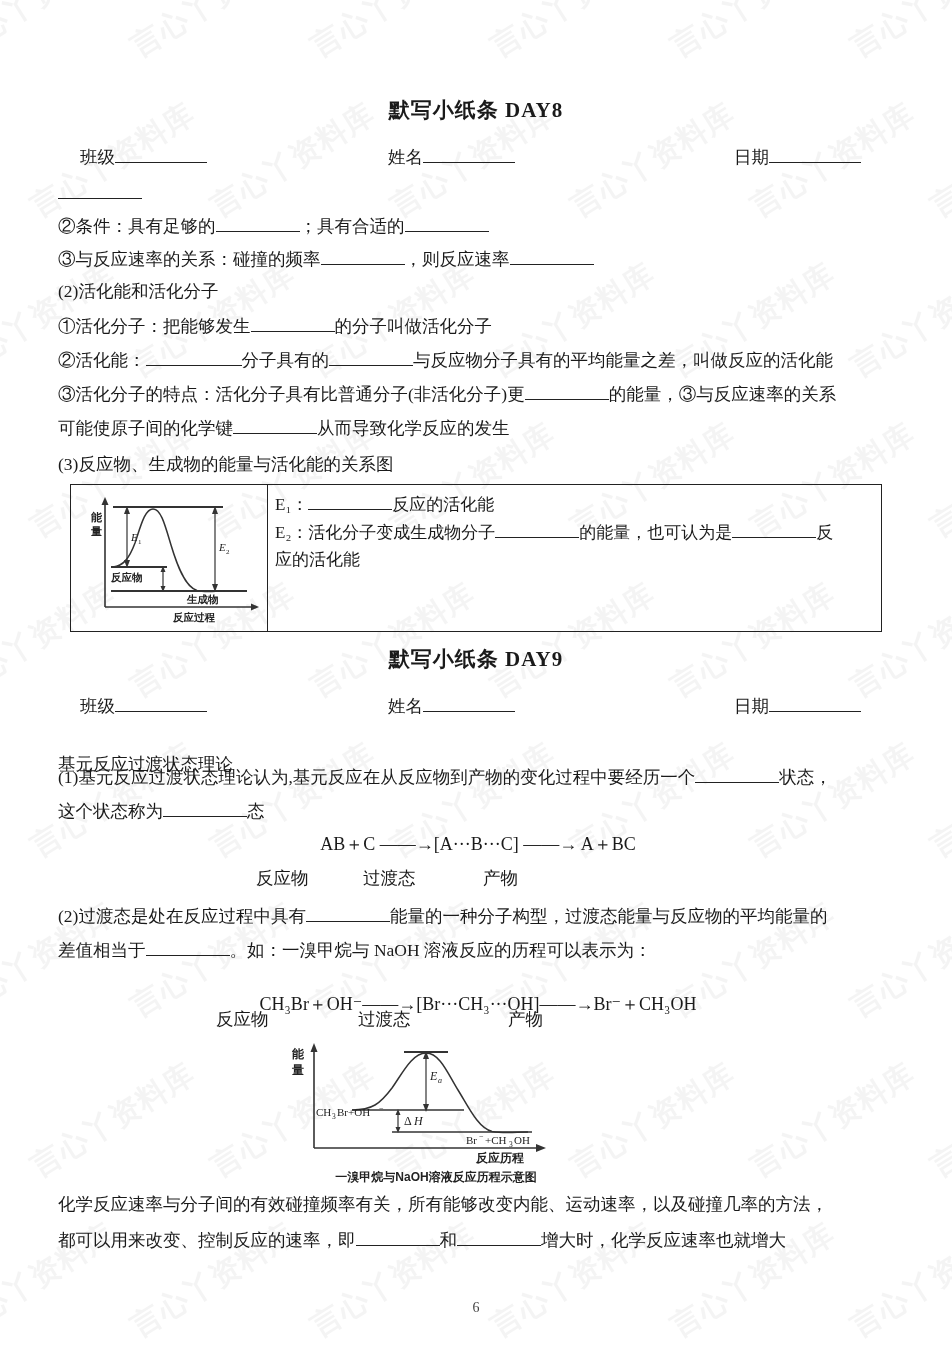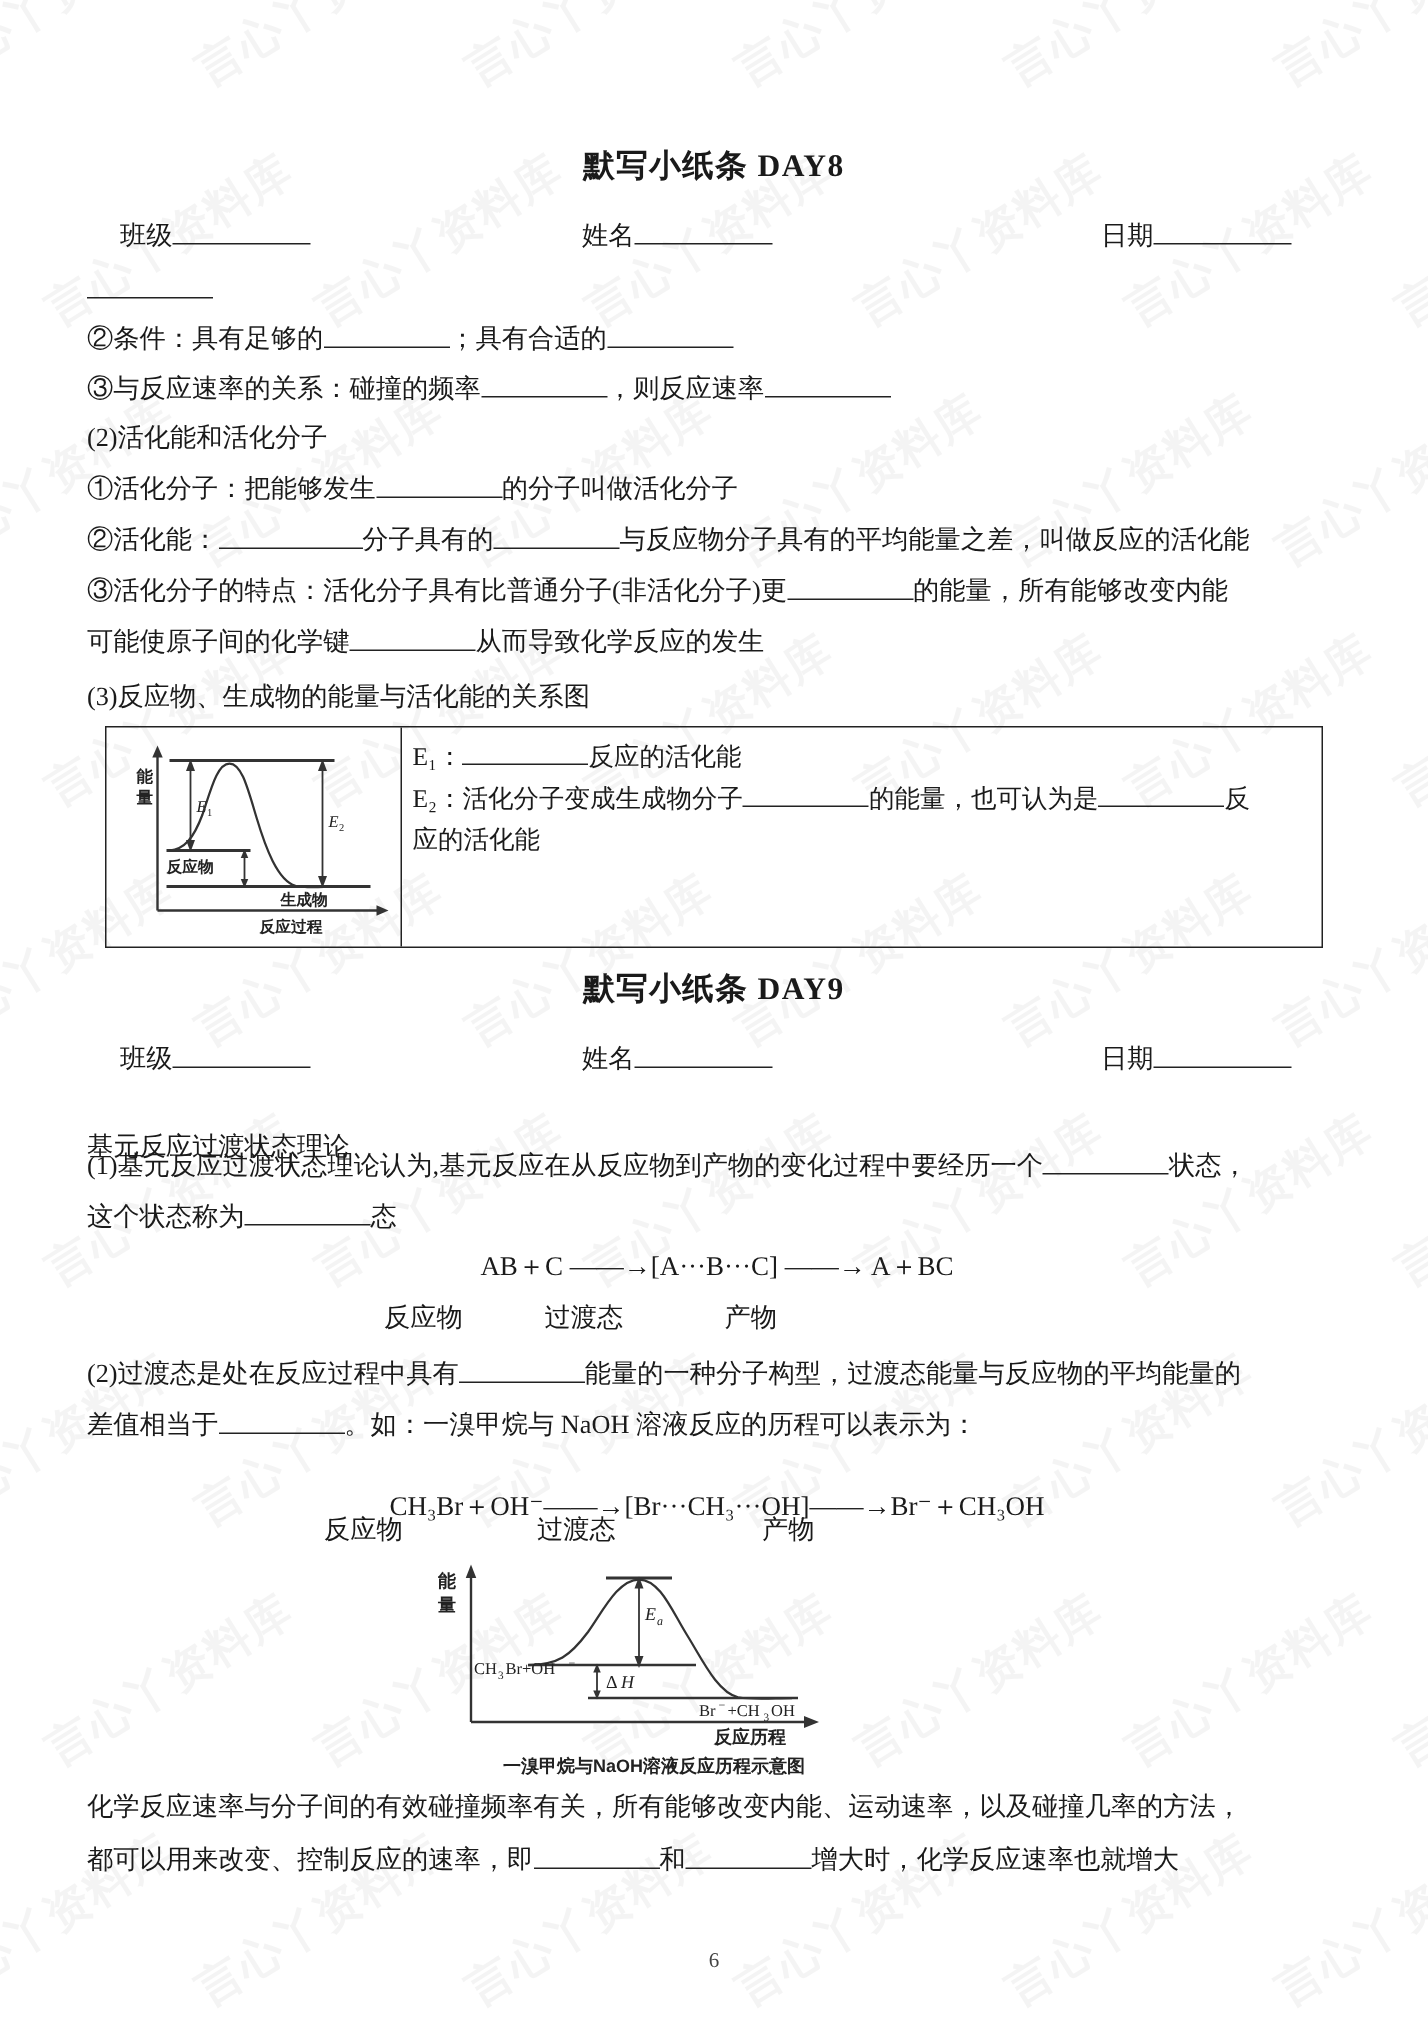--- a/index.html
+++ b/index.html
@@ -231,21 +231,21 @@
 
   <div class="para" style="top:313px;">
     <span>①活化分子：把能够发生</span><span class="blank bl-m"></span><span>的分子叫做活化分子</span>
   </div>
 
   <div class="para" style="top:347px;">
     <span>②活化能：</span><span class="blank bl-l"></span><span>分子具有的</span><span class="blank bl-m"></span><span>与反应物分子具有的平均能量之差，叫做反应的活化能</span>
   </div>
 
   <div class="para" style="top:381px;">
-    <span>③活化分子的特点：活化分子具有比普通分子(非活化分子)更</span><span class="blank bl-m"></span><span>的能量，所有能够改变内能</span>
+    <span>③活化分子的特点：活化分子具有比普通分子(非活化分子)更</span><span class="blank bl-m"></span><span>的能量，③与反应速率的关系</span>
   </div>
 
   <div class="para" style="top:415px;">
     <span>可能使原子间的化学键</span><span class="blank bl-m"></span><span>从而导致化学反应的发生</span>
   </div>
 
   <div class="para" style="top:452px;">(3)反应物、生成物的能量与活化能的关系图</div>
 
   <div id="energy-box">
     <div class="divider"></div>

